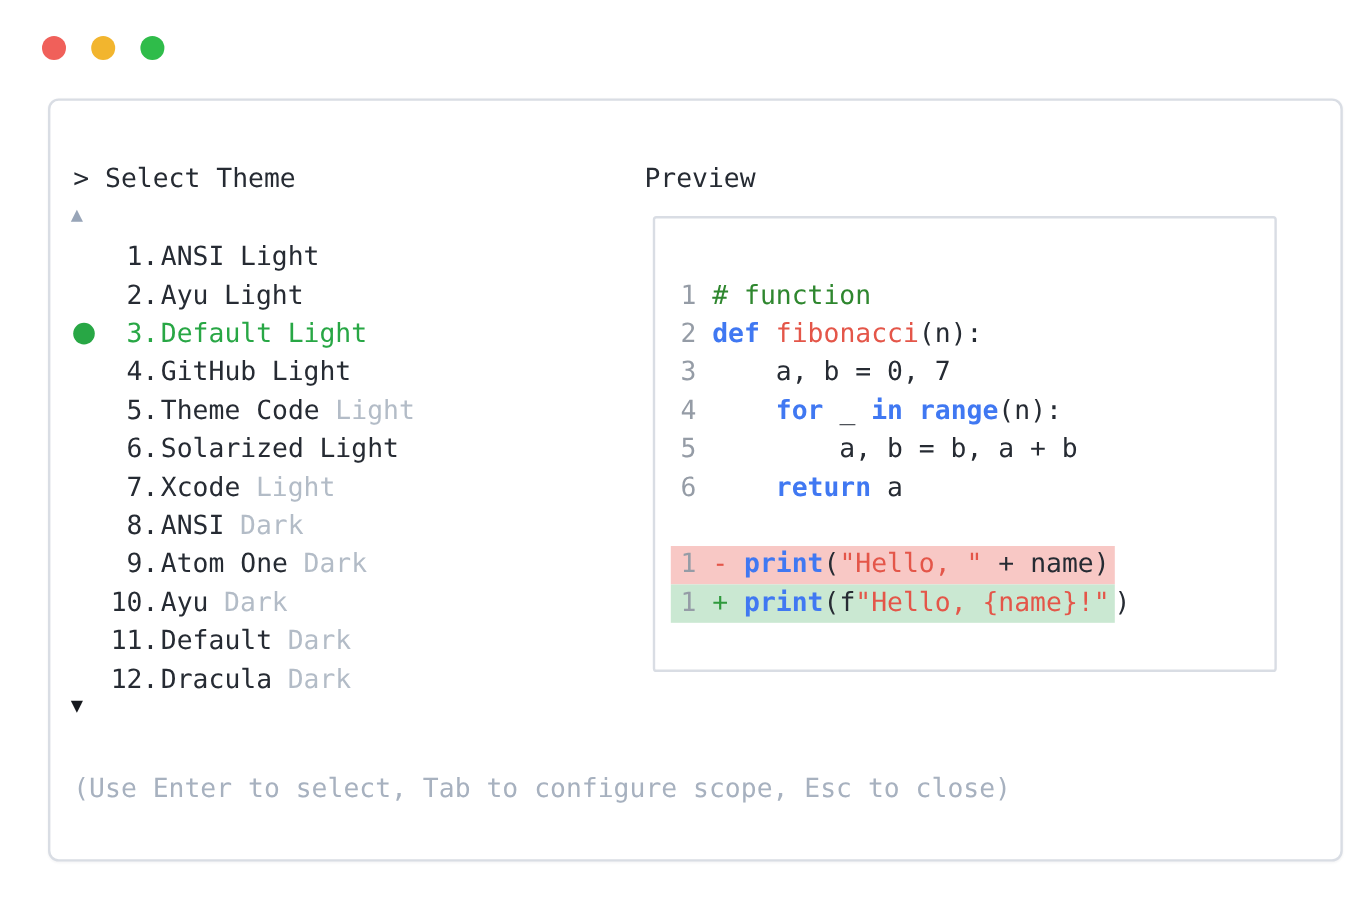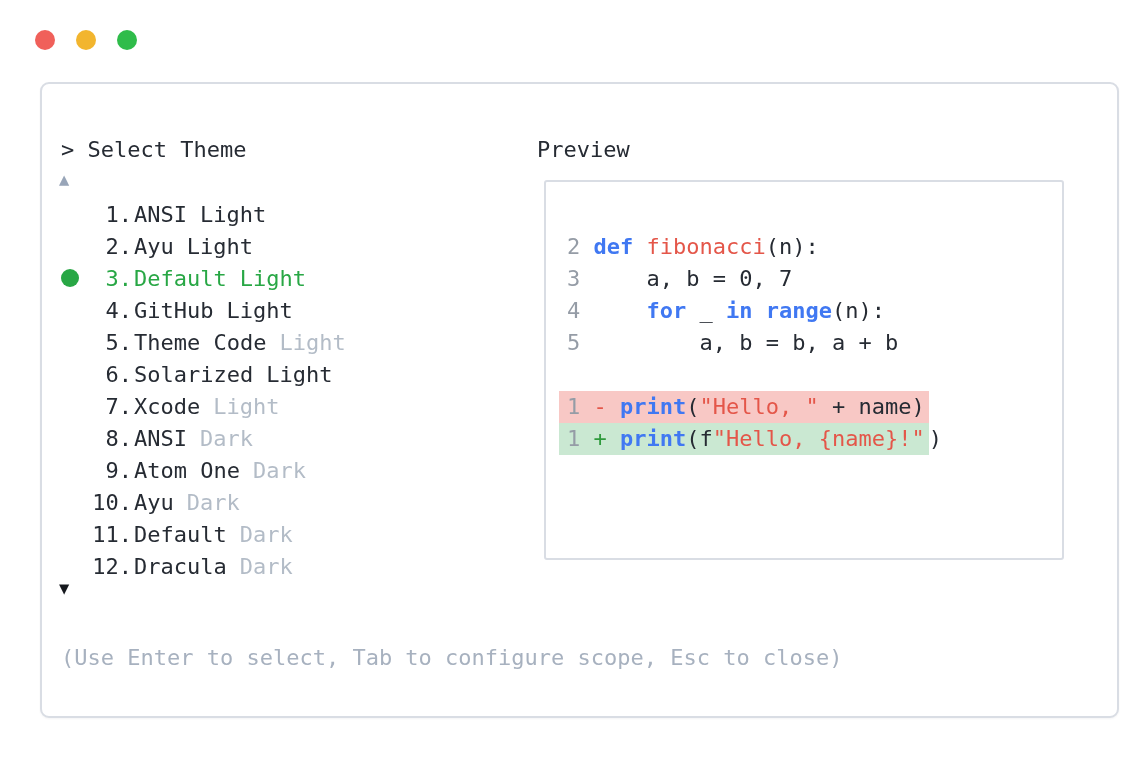--- a/index.html
+++ b/index.html
@@ -91,24 +91,26 @@
         <div class="theme-row"><span class="num">11.</span><span class="name">Default</span><span class="variant dim">Dark</span></div>
         <div class="theme-row"><span class="num">12.</span><span class="name">Dracula</span><span class="variant dim">Dark</span></div>
       </div>
 
     <div class="arrow down">▼</div>
 
     <div class="hint mono-line">(Use Enter to select, Tab to configure scope, Esc to close)</div>
 
     <div class="preview-box">
       <div class="code" id="code-area">
+          <div class="code-line"><span class="tok ln">1</span><span class="tok plain"> </span><span class="tok comment"># function</span></div>
           <div class="code-line"><span class="tok ln">2</span><span class="tok plain"> </span><span class="tok kw">def</span><span class="tok plain"> </span><span class="tok fn">fibonacci</span><span class="tok plain">(n):</span></div>
           <div class="code-line"><span class="tok ln">3</span><span class="tok plain"> </span><span class="tok plain">    a, b = 0, 7</span></div>
           <div class="code-line"><span class="tok ln">4</span><span class="tok plain"> </span><span class="tok plain">    </span><span class="tok kw">for</span><span class="tok plain"> _ </span><span class="tok kw">in</span><span class="tok plain"> </span><span class="tok kw">range</span><span class="tok plain">(n):</span></div>
           <div class="code-line"><span class="tok ln">5</span><span class="tok plain"> </span><span class="tok plain">        a, b = b, a + b</span></div>
+          <div class="code-line"><span class="tok ln">6</span><span class="tok plain"> </span><span class="tok plain">    </span><span class="tok kw">return</span><span class="tok plain"> a</span></div>
           <div class="code-line"></div>
           <div class="code-line"><span class="hl removed"><span class="tok ln">1</span><span class="tok plain"> </span><span class="tok minus">-</span><span class="tok plain"> </span><span class="tok kw">print</span><span class="tok plain">(</span><span class="tok str">"Hello, "</span><span class="tok plain"> + name)</span></span></div>
           <div class="code-line"><span class="hl added"><span class="tok ln">1</span><span class="tok plain"> </span><span class="tok plus">+</span><span class="tok plain"> </span><span class="tok kw">print</span><span class="tok plain">(f</span><span class="tok str">"Hello, {name}!"</span></span><span class="tok plain">)</span></div>
         </div>
     </div>
 
   </div>
 </div>
 
 </body></html>

